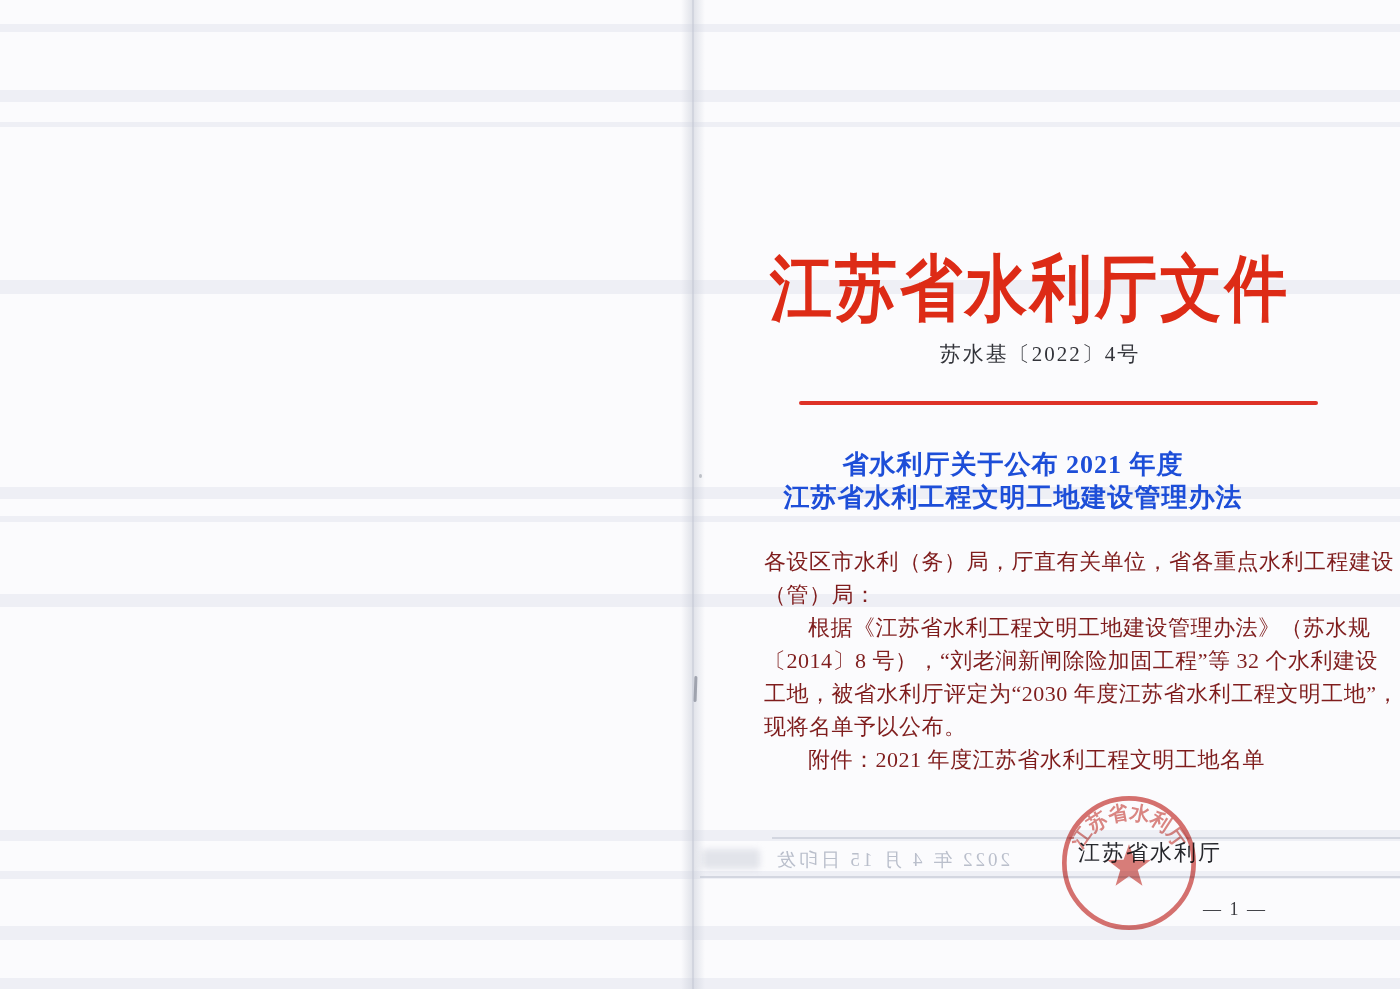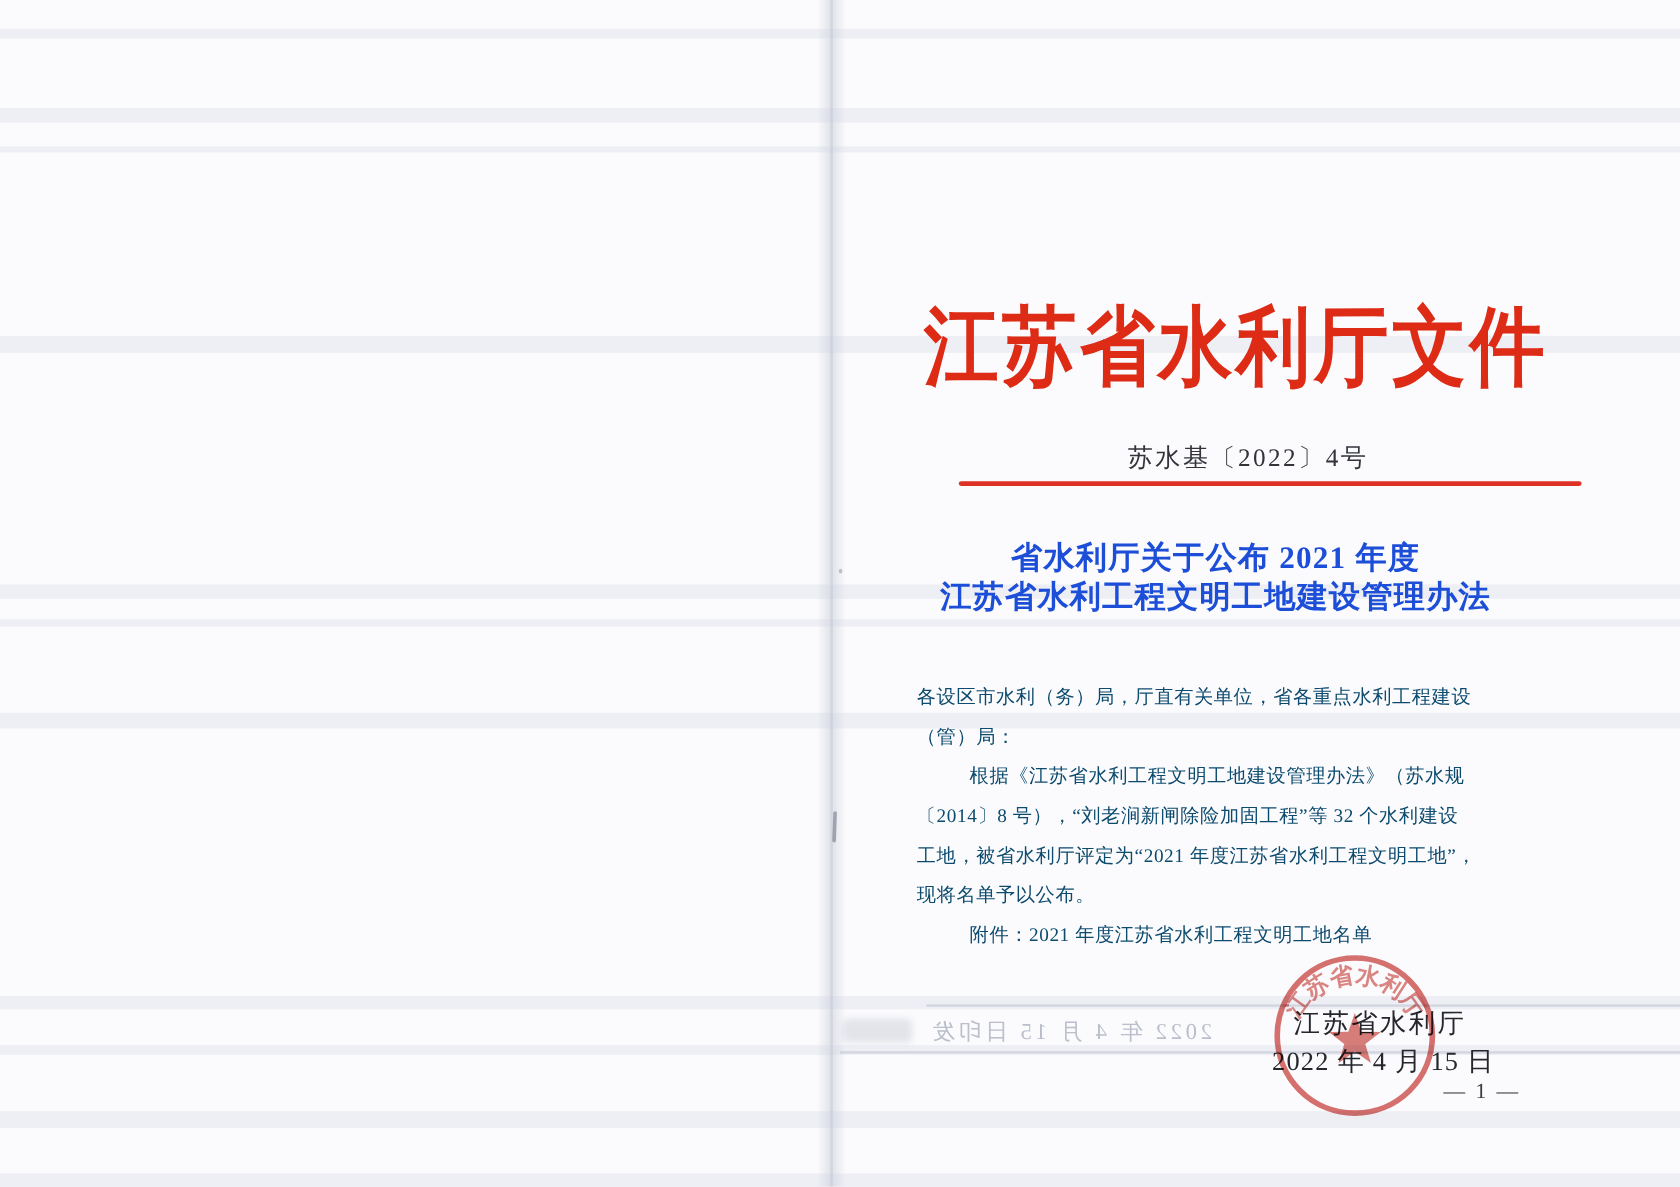--- a/index.html
+++ b/index.html
@@ -17,31 +17,31 @@
   .fold-line{position:absolute;top:0;left:692px;width:2px;height:100%;background:rgba(196,200,211,0.5);}
   .staple{position:absolute;left:694px;top:676px;width:3px;height:26px;background:#596070;opacity:.5;transform:rotate(2deg);border-radius:2px;}
   .speck{position:absolute;left:699px;top:474px;width:3px;height:4px;background:#8a8f9a;opacity:.5;border-radius:50%;}
 
   
   .agency-title{
     position:absolute;left:700px;top:240px;width:660px;text-align:center;
     font-size:62px;font-weight:bold;color:#dd2b16;letter-spacing:3px;
     transform:scaleY(1.16);transform-origin:top center;white-space:nowrap;
   }
-  .doc-number{position:absolute;left:740px;top:367px;width:600px;text-align:center;
+  .doc-number{position:absolute;left:740px;top:340px;width:600px;text-align:center;
     font-size:21px;letter-spacing:2px;color:#33343a;}
   .red-divider{position:absolute;left:799px;top:401px;width:519px;height:4px;background:#de3227;border-radius:2px;}
 
   
   .doc-title{position:absolute;left:756px;top:448px;width:514px;text-align:center;
     font-size:26px;font-weight:bold;line-height:33px;color:#1d4ed8;letter-spacing:1px;}
 
   
-  .body-line{position:absolute;left:764px;width:575px;font-size:16px;line-height:30px;
-    color:#0c4a6e;letter-spacing:0.5px;white-space:nowrap;margin-top:20px;}
+  .body-line{position:absolute;left:764px;width:575px;font-size:22px;line-height:30px;
+    color:#7f1d1d;letter-spacing:0.5px;white-space:nowrap;}
   .indent{padding-left:44px;}
   .bl1{top:547px;} .bl2{top:580px;} .bl3{top:613px;} .bl4{top:646px;}
   .bl5{top:679px;} .bl6{top:712px;} .bl7{top:745px;}
 
   
   .sig-agency{position:absolute;left:1078px;top:838px;font-size:22px;letter-spacing:2px;color:#26272c;white-space:nowrap;}
   .sig-date{position:absolute;left:1060px;top:870px;font-size:22px;letter-spacing:1px;color:#26272c;white-space:nowrap;}
   .page-number{position:absolute;left:1203px;top:899px;font-size:18px;letter-spacing:2px;color:#3a3b40;white-space:nowrap;}
 
   
@@ -85,31 +85,30 @@
 
   <div class="doc-title">
     <div>省水利厅关于公布 2021 年度</div>
     <div>江苏省水利工程文明工地建设管理办法</div>
   </div>
 
   <div class="body-line bl1">各设区市水利（务）局，厅直有关单位，省各重点水利工程建设</div>
   <div class="body-line bl3 indent">根据《江苏省水利工程文明工地建设管理办法》（苏水规</div>
   <div class="body-line bl2">（管）局：</div>
   <div class="body-line bl4">〔2014〕8 号），“刘老涧新闸除险加固工程”等 32 个水利建设</div>
-  <div class="body-line bl5">工地，被省水利厅评定为“2021 年度江苏省水利工程文明工地”，</div>
+  <div class="body-line bl5">工地，被省水利厅评定为“2030 年度江苏省水利工程文明工地”，</div>
   <div class="body-line bl6">现将名单予以公布。</div>
   <div class="body-line bl7 indent">附件：2021 年度江苏省水利工程文明工地名单</div>
 
   <div class="bleed-line bleed-line-a"></div>
   <div class="bleed-line bleed-line-b"></div>
   <div class="bleed-text">2022 年 4 月 15 日印发</div>
   <div class="bleed-smudge"></div>
 
   <div class="sig-agency">江苏省水利厅</div>
-  <div class="sig-date">2022 年 4 月 15 日</div>
 
   <svg class="seal" viewBox="0 0 140 140">
     <circle cx="70" cy="70" r="62" fill="none" stroke="#c9403a" stroke-width="4.5" opacity="0.82"></circle>
     <path id="sealArc" d="M 20 78 A 50 50 0 0 1 120 78" fill="none"></path>
     <text font-size="19" fill="#c9403a" opacity="0.7" font-weight="bold" font-family="Liberation Serif, DejaVu Serif, serif">
       <textPath href="#sealArc" startOffset="50%" text-anchor="middle">江苏省水利厅</textPath>
     </text>
     <path d="M70,52 L75.2,66.9 L90.9,67.2 L78.4,76.7 L82.9,91.8 L70,82.8 L57.1,91.8 L61.6,76.7 L49.1,67.2 L64.8,66.9 Z" fill="#c9403a" opacity="0.75"></path>
   </svg>
 

